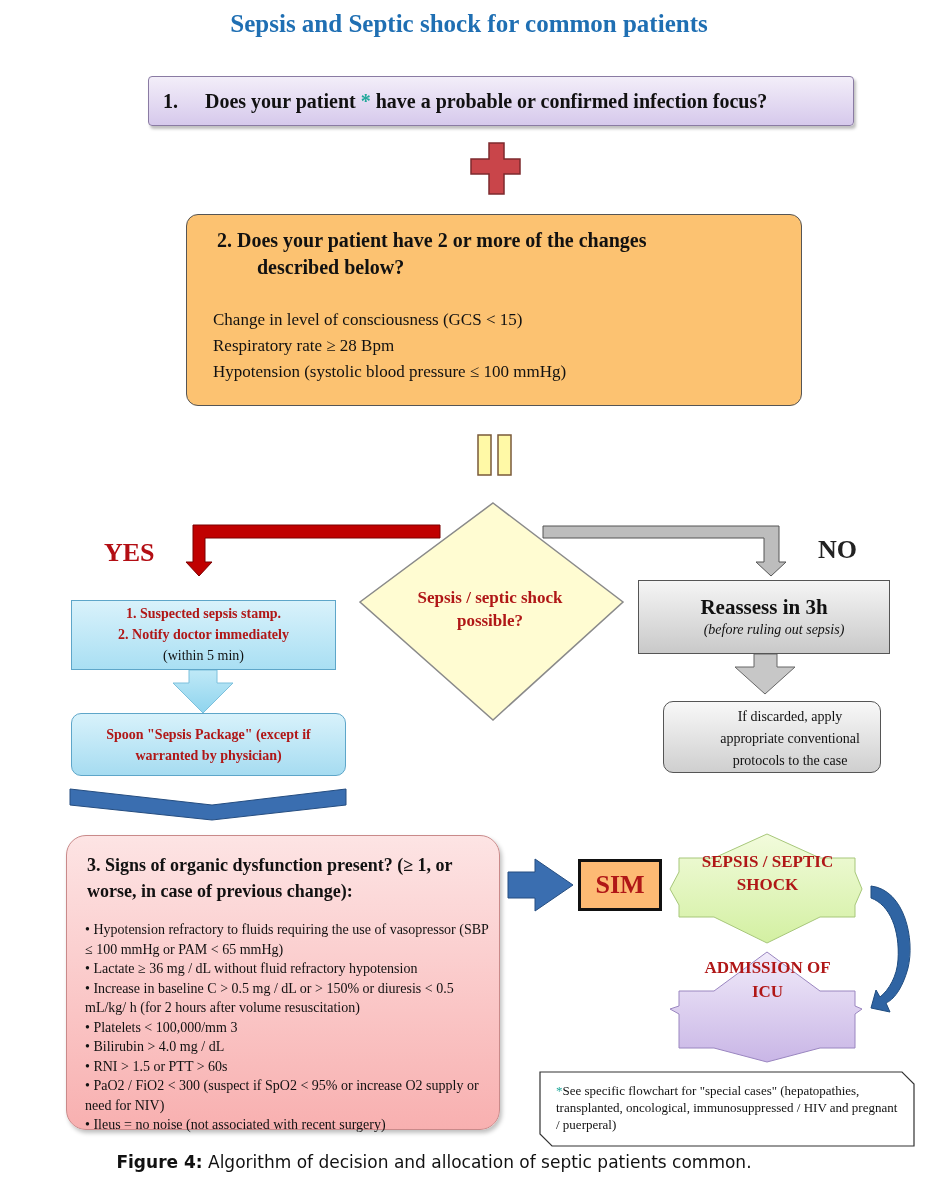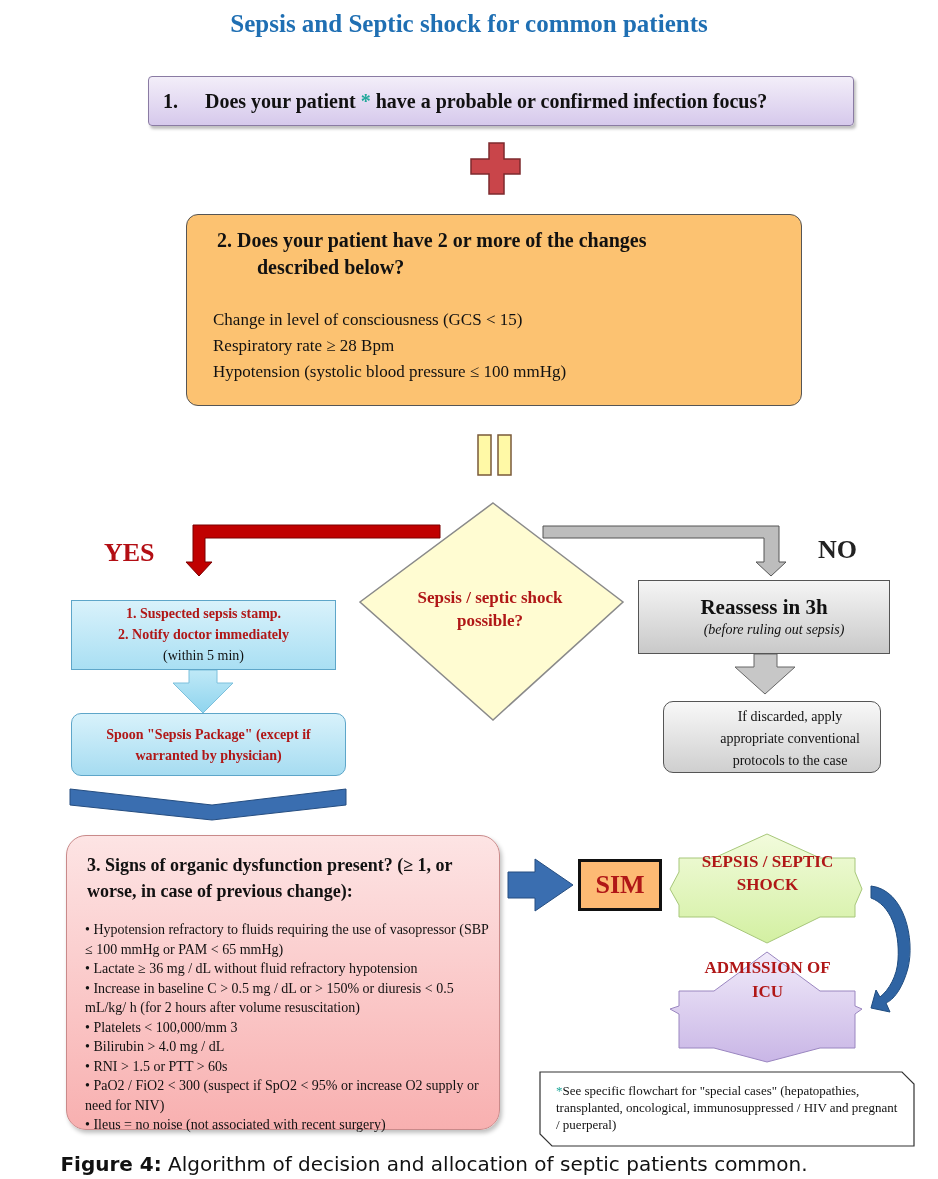--- a/index.html
+++ b/index.html
@@ -36,21 +36,21 @@
   .q3 { left:66px; top:835px; width:434px; height:295px; border:1px solid #c98a8a; border-radius:20px;
         background:linear-gradient(#fde4e4,#f8b0b0); box-shadow:2px 3px 4px rgba(0,0,0,0.25); box-sizing:border-box; }
   .q3 .head { position:absolute; left:20px; top:16px; width:400px; font-weight:bold; font-size:18px; line-height:26px; }
   .q3 ul { list-style:none; margin:0; padding:0; position:absolute; left:18px; top:84px; width:410px; font-size:14px; line-height:19.5px; }
   .sim { left:578px; top:859px; width:84px; height:52px; border:3px solid #111; box-sizing:border-box; background:#fdba74;
          color:#b01717; font-size:26px; font-weight:bold; text-align:center; line-height:46px; }
   .shock-txt { left:680px; top:816px; width:175px; text-align:center; color:#b01717; font-weight:bold; font-size:17px; line-height:23px;margin-top:34px; }
   .icu-txt { left:680px; top:956px; width:175px; text-align:center; color:#b01717; font-weight:bold; font-size:17px; line-height:24px; }
   .note { left:540px; top:1074px; width:374px; font-size:13px; line-height:17px; padding:8px 10px 0 16px; box-sizing:border-box; }
   .note .star { color:#20a89a; }
-  .caption { left:0; width:868px; top:1152px; text-align:center; font-family:"DejaVu Sans", sans-serif; font-size:20px; color:#111; }
+  .caption { left:0; width:868px; top:1152px; text-align:center; font-family:"DejaVu Sans", sans-serif; font-size:17px; color:#111; }
   .caption b { font-weight:bold; }
 </style>
 </head>
 <body>
 
 <svg class="shapes" width="938" height="1179">
   <defs>
     <linearGradient id="gGreen" x1="0" y1="0" x2="0" y2="1">
         <stop offset="0" stop-color="#f2fbdc"></stop>
         <stop offset="1" stop-color="#d3f0a2"></stop>

